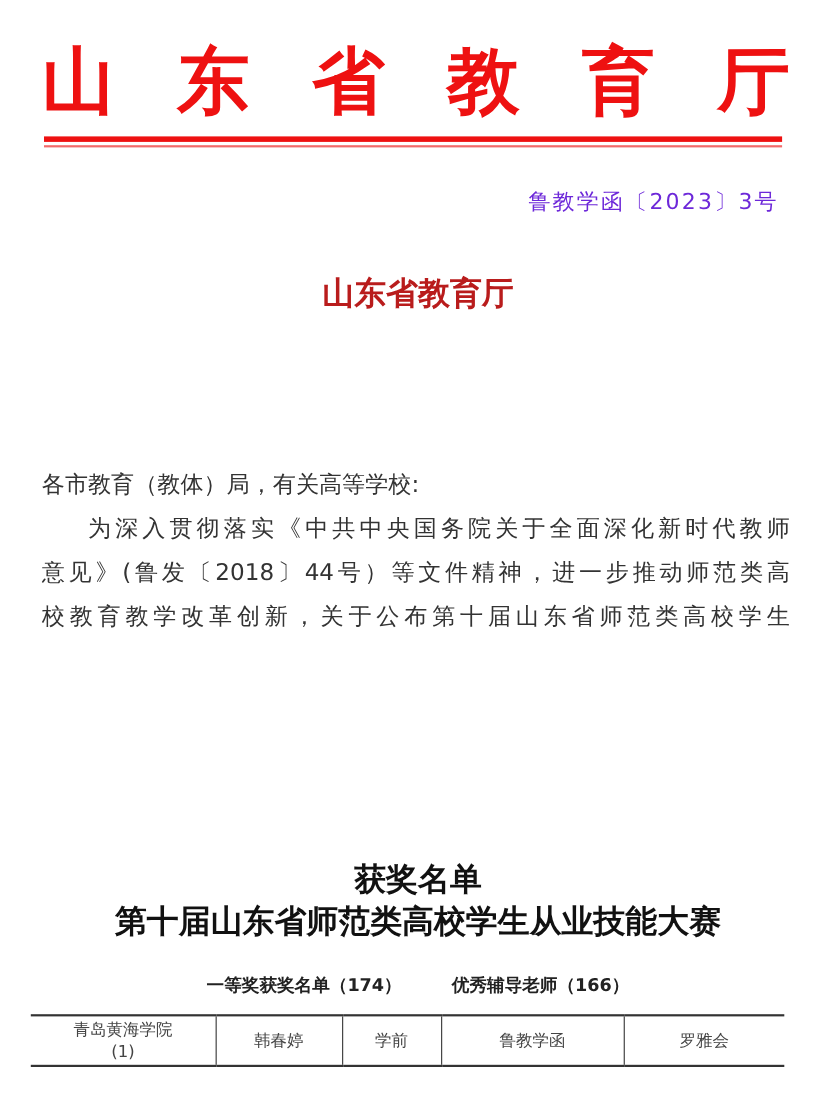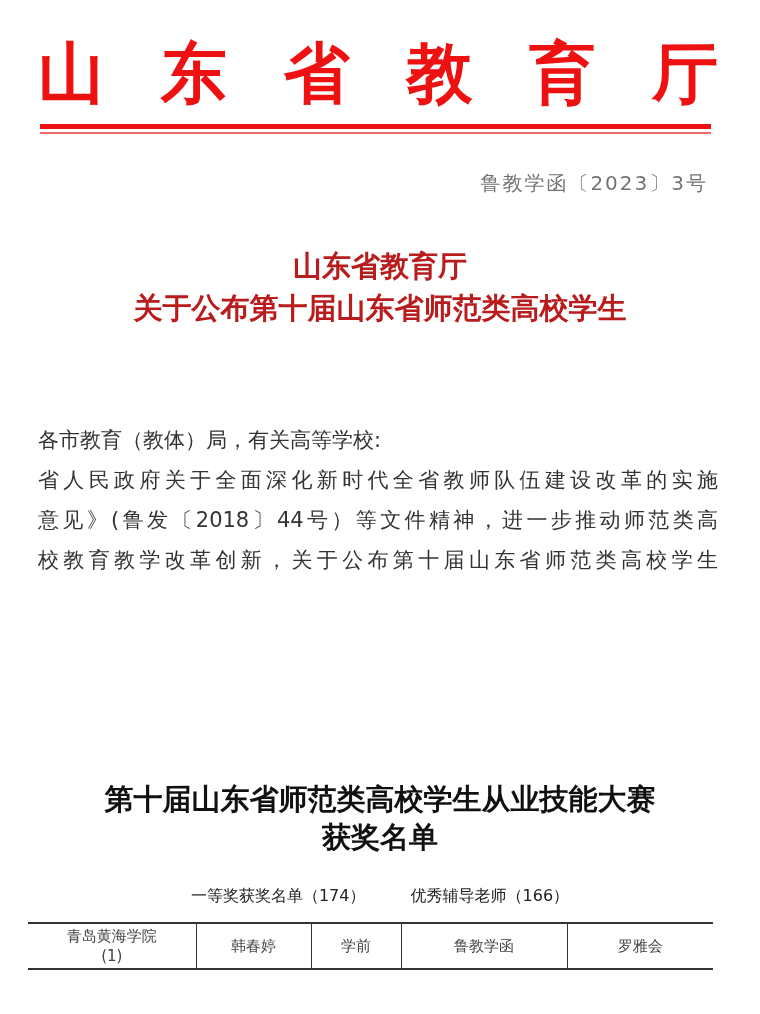--- a/index.html
+++ b/index.html
@@ -4,35 +4,35 @@
 <style>
   html, body { margin: 0; padding: 0; background: #ffffff; }
   body { width: 760px; height: 1014px; position: relative; overflow: hidden;
          font-family: "DejaVu Serif", "Liberation Serif", serif; color: #222; }
   .masthead { position: absolute; left: 38px; top: 38px; width: 680px; height: 70px;
               display: flex; justify-content: space-between; align-items: center; }
   .masthead span { color: #ee1111; font-size: 66px; font-weight: bold; line-height: 1;
                    font-family: "DejaVu Serif", serif; letter-spacing: 0; }
   .rule-thick { position: absolute; left: 40px; top: 124px; width: 671px; height: 5px; background: #ee1111; }
   .rule-thin { position: absolute; left: 40px; top: 132px; width: 671px; height: 2px; background: #f26a6a; }
-  .docno { position: absolute; right: 52px; top: 170px; font-size: 20px; color: #737373;
+  .docno { position: absolute; right: 52px; top: 170px; font-size: 20px; color: #6d28d9;
            letter-spacing: 2px; font-family: "DejaVu Sans", sans-serif; }
   .title { position: absolute; left: 0; top: 245px; width: 760px; text-align: center; }
   .title div { font-size: 29px; font-weight: bold; line-height: 42px; color: #b91c1c;
                font-family: "DejaVu Serif", serif; }
   .body { position: absolute; left: 38px; top: 420px; width: 680px;
           font-family: "DejaVu Sans", sans-serif; font-size: 21px; color: #333; }
   .body .line { height: 40px; line-height: 40px; white-space: nowrap; overflow: hidden; }
   .body .justify { text-align: justify; text-align-last: justify; }
   .body .indent { padding-left: 42px; }
   .subtitle { position: absolute; left: 0; top: 780px; width: 760px; text-align: center; }
   .subtitle div { font-size: 29px; font-weight: bold; line-height: 38px; color: #111;
                   font-family: "DejaVu Serif", serif; }
   .list-headings { position: absolute; left: 0; top: 886px; width: 760px; text-align: center;
-                   font-family: "DejaVu Sans", sans-serif; font-size: 16px; font-weight: normal; color: #222; }
+                   font-family: "DejaVu Sans", sans-serif; font-size: 16px; font-weight: bold; color: #222; }
   .list-headings span { margin: 0 20px; }
   table.award { position: absolute; left: 28px; top: 922px; width: 685px; border-collapse: collapse;
                 font-family: "DejaVu Sans", sans-serif; font-size: 15px; color: #444; }
   table.award td { border-top: 2px solid #333; border-bottom: 2px solid #333;
                    border-left: 1.5px solid #333; text-align: center; height: 44px; padding: 0; line-height: 20px; }
   table.award td:first-child { border-left: none; }
 </style>
 </head>
 <body>
 
@@ -44,33 +44,32 @@
   <span>育</span>
   <span>厅</span>
 </div>
 <div class="rule-thick"></div>
 <div class="rule-thin"></div>
 
 <div class="docno">鲁教学函〔2023〕3号</div>
 
 <div class="title">
   <div>山东省教育厅</div>
-  <div>关于公布第十届山东省师范类高校学生</div>
 </div>
 
 <div class="body">
   <div class="line">各市教育（教体）局，有关高等学校:</div>
-  <div class="line justify">省人民政府关于全面深化新时代全省教师队伍建设改革的实施</div>
+  <div class="line justify indent">为深入贯彻落实《中共中央国务院关于全面深化新时代教师</div>
   <div class="line justify">意见》(鲁发〔2018〕44号）等文件精神，进一步推动师范类高</div>
   <div class="line justify">校教育教学改革创新，关于公布第十届山东省师范类高校学生</div>
 </div>
 
 <div class="subtitle">
+  <div>获奖名单</div>
   <div>第十届山东省师范类高校学生从业技能大赛</div>
-  <div>获奖名单</div>
 </div>
 
 <div class="list-headings">
   <span>一等奖获奖名单（174）</span>
   <span>优秀辅导老师（166）</span>
 </div>
 
 <table class="award">
   <colgroup>
     <col style="width:168px">

